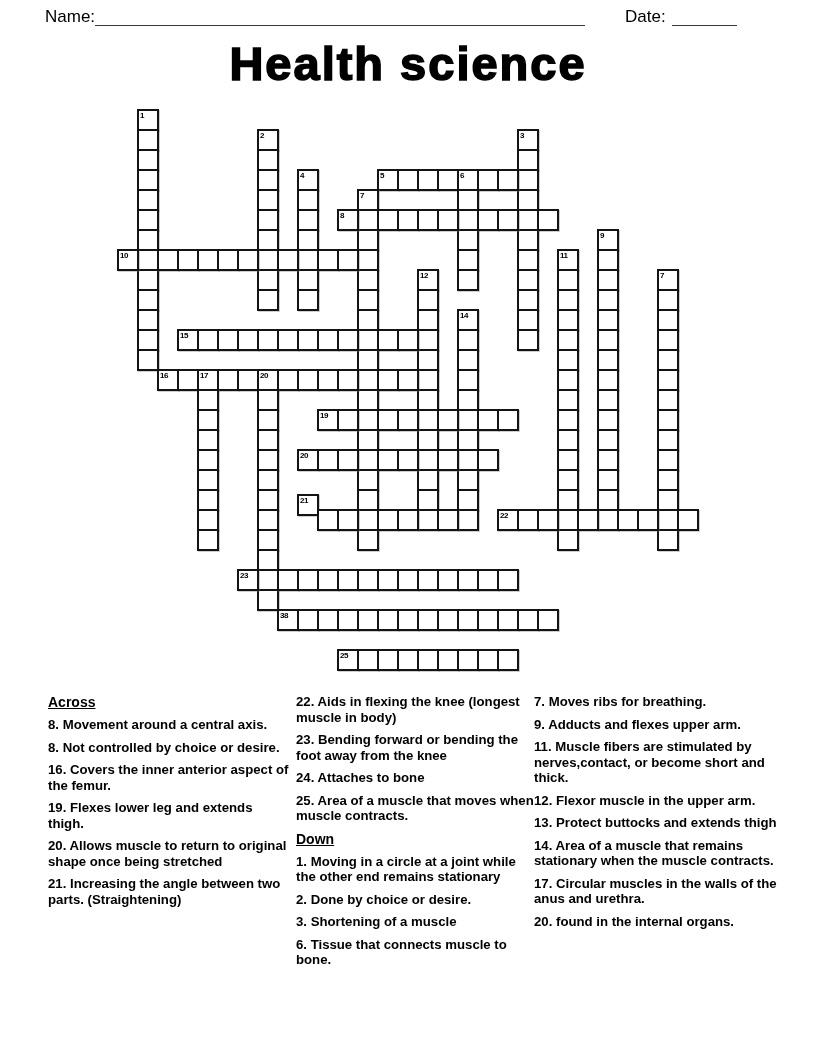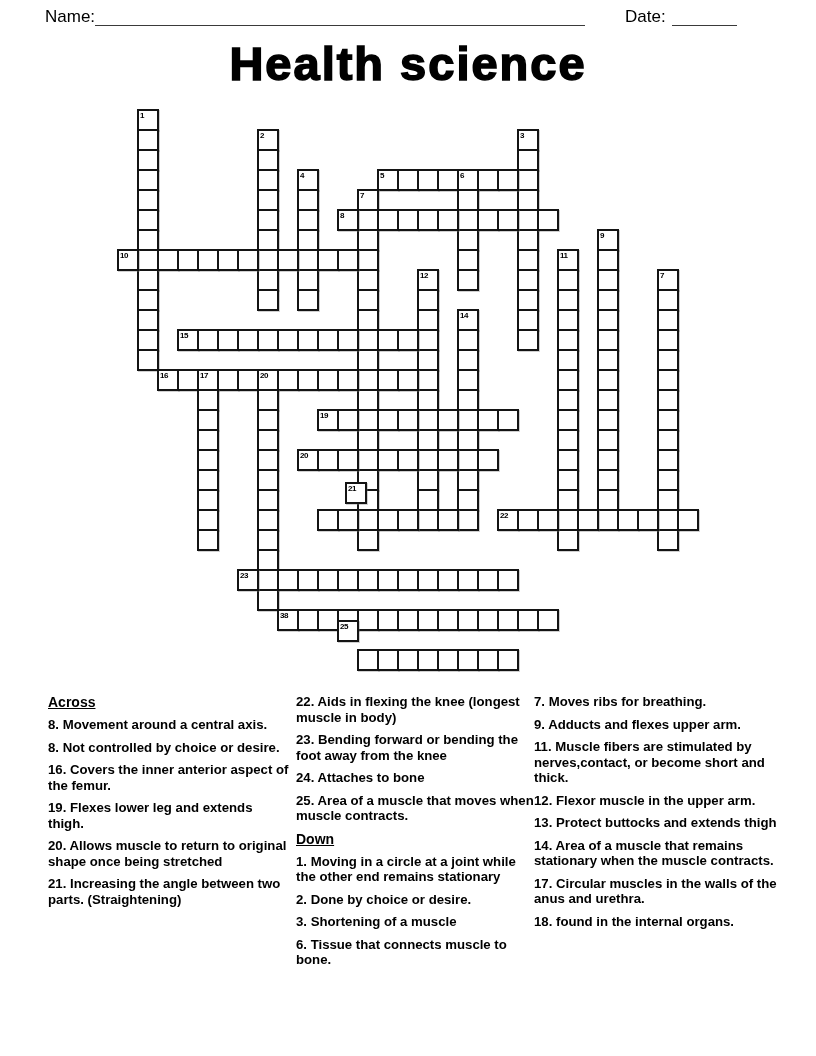--- a/index.html
+++ b/index.html
@@ -303,21 +303,21 @@
     <div class="cell" style="left: 497px; top: 409px;"></div>
     <div class="cell" style="left: 297px; top: 449px;">
       <span class="cellnum">20</span>
     </div>
     <div class="cell" style="left: 317px; top: 449px;"></div>
     <div class="cell" style="left: 337px; top: 449px;"></div>
     <div class="cell" style="left: 377px; top: 449px;"></div>
     <div class="cell" style="left: 397px; top: 449px;"></div>
     <div class="cell" style="left: 437px; top: 449px;"></div>
     <div class="cell" style="left: 477px; top: 449px;"></div>
-    <div class="cell" style="left: 297px; top: 482px; margin-left: 48px;">
+    <div class="cell" style="left: 297px; top: 494px;">
       <span class="cellnum">21</span>
     </div>
     <div class="cell" style="left: 317px; top: 509px;"></div>
     <div class="cell" style="left: 337px; top: 509px;"></div>
     <div class="cell" style="left: 377px; top: 509px;"></div>
     <div class="cell" style="left: 397px; top: 509px;"></div>
     <div class="cell" style="left: 437px; top: 509px;"></div>
     <div class="cell" style="left: 497px; top: 509px;">
       <span class="cellnum">22</span>
     </div>
@@ -351,21 +351,21 @@
     <div class="cell" style="left: 357px; top: 609px;"></div>
     <div class="cell" style="left: 377px; top: 609px;"></div>
     <div class="cell" style="left: 397px; top: 609px;"></div>
     <div class="cell" style="left: 417px; top: 609px;"></div>
     <div class="cell" style="left: 437px; top: 609px;"></div>
     <div class="cell" style="left: 457px; top: 609px;"></div>
     <div class="cell" style="left: 477px; top: 609px;"></div>
     <div class="cell" style="left: 497px; top: 609px;"></div>
     <div class="cell" style="left: 517px; top: 609px;"></div>
     <div class="cell" style="left: 537px; top: 609px;"></div>
-    <div class="cell" style="left: 337px; top: 620px;">
+    <div class="cell" style="left: 337px; top: 649px;">
       <span class="cellnum">25</span>
     </div>
     <div class="cell" style="left: 357px; top: 649px;"></div>
     <div class="cell" style="left: 377px; top: 649px;"></div>
     <div class="cell" style="left: 397px; top: 649px;"></div>
     <div class="cell" style="left: 417px; top: 649px;"></div>
     <div class="cell" style="left: 437px; top: 649px;"></div>
     <div class="cell" style="left: 457px; top: 649px;"></div>
     <div class="cell" style="left: 477px; top: 649px;"></div>
     <div class="cell" style="left: 497px; top: 649px;"></div>
@@ -392,14 +392,14 @@
     <div class="clue">6. Tissue that connects muscle to bone.</div>
   </div>
 <div id="clue-col-3" class="clue-col">
     <div class="clue">7. Moves ribs for breathing.</div>
     <div class="clue">9. Adducts and flexes upper arm.</div>
     <div class="clue">11. Muscle fibers are stimulated by nerves,contact, or become short and thick.</div>
     <div class="clue">12. Flexor muscle in the upper arm.</div>
     <div class="clue">13. Protect buttocks and extends thigh</div>
     <div class="clue">14. Area of a muscle that remains stationary when the muscle contracts.</div>
     <div class="clue">17. Circular muscles in the walls of the anus and urethra.</div>
-    <div class="clue">18. found in the internal organs.</div>
+    <div class="clue">20. found in the internal organs.</div>
   </div>
 
 </body></html>

